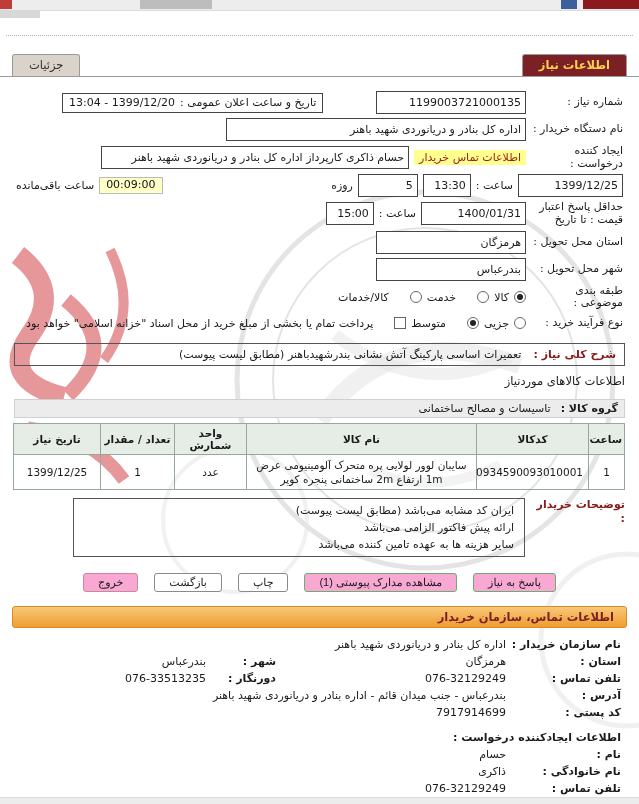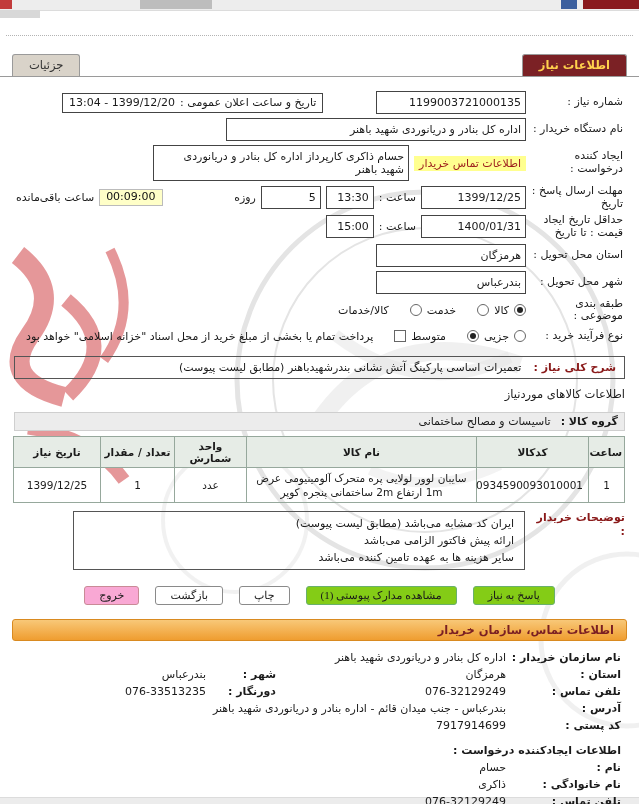--- a/index.html
+++ b/index.html
@@ -23,21 +23,21 @@
   .tab{padding:3px 16px 4px;font-size:11.5px;border:1px solid #9a9a9a;border-bottom:none;border-radius:3px 3px 0 0;cursor:default;}
   .tab.active{background:#7b2125;color:#ffd24d;font-weight:bold;}
   .tab.inactive{background:#d9d3c9;color:#333;}
 
   
   .form{padding:10px 2px 0;}
   .frow{display:flex;align-items:center;gap:5px;margin:4px 14px;font-size:11px;min-height:19px;}
   .lbl{flex:0 0 92px;line-height:1.15;}
   .inl{white-space:nowrap;}
   .ibox{border:1px solid #444;background:#fff;min-height:16px;padding:4px 4px;display:flex;align-items:center;font-size:11px;box-sizing:border-box;}
-  .w150{width:150px;}.w300{width:300px;}.w280{width:256px;}.w105{width:105px;}.w48{width:48px;}.w60{width:60px;}
+  .w150{width:150px;}.w300{width:300px;}.w280{width:308px;}.w105{width:105px;}.w48{width:48px;}.w60{width:60px;}
   .ltr{direction:ltr;unicode-bidi:isolate;}
   .announce{border:1px solid #444;padding:1px 6px;display:flex;gap:5px;align-items:center;margin-right:auto;margin-left:46px;height:16px;white-space:nowrap;}
   .ylw{background:#ffff8f;color:#9c1c1c;padding:1px 5px;white-space:nowrap;}
   .ylw-box{background:#ffffc8;border:1px solid #bbb;color:#111;padding:0 6px;height:15px;display:flex;align-items:flex-start;}
   .push-left{margin-right:auto;}
   .radio{width:10px;height:10px;border:1px solid #666;border-radius:50%;background:#fff;position:relative;flex:0 0 auto;}
   .radio.sel::after{content:"";position:absolute;inset:2px;background:#222;border-radius:50%;}
   .cbx{width:10px;height:10px;border:1px solid #666;background:#fff;flex:0 0 auto;}
   .optlbl{margin-left:16px;}
 
@@ -50,21 +50,21 @@
   .gtable{width:611px;margin:3px 14px;border-collapse:collapse;font-size:10.5px;table-layout:fixed;}
   .gtable th{background:#e6ece6;border:1px solid #96a89c;font-weight:bold;padding:3px 2px;}
   .gtable td{border:1px solid #96a89c;padding:3px 5px;text-align:center;vertical-align:middle;line-height:1.35;}
   .notesrow{display:flex;margin:8px 14px;gap:8px;align-items:flex-start;font-size:11px;}
   .notes-label{flex:0 0 92px;font-weight:bold;color:#8a1a1a;line-height:1.25;}
   .notesbox{border:1px solid #555;padding:3px 10px;line-height:1.55;width:430px;}
 
   
   .btnrow{display:flex;justify-content:center;gap:16px;margin:16px 0 6px;}
   .btn{border-radius:3px;padding:2px 14px;font-size:11px;border:1px solid #8a8a8a;background:#fff;color:#1a1a1a;cursor:default;white-space:nowrap;}
-  .btn.green{background:#84cc16;border-color:#69b06c;font-family:Liberation Serif, serif;}
+  .btn.green{background:#f9a8d4;border-color:#69b06c;}
   .btn.pink{background:#f9a8d4;border-color:#c98a96;}
 
   
   .obar{margin:14px 12px 10px;background:linear-gradient(#f8c878,#ef9d30);border:1px solid #d98a20;border-radius:3px;padding:3px 12px;font-weight:bold;color:#7a1f23;font-size:11.5px;}
   .crow{display:flex;margin:4px 18px;font-size:11px;align-items:center;}
   .c-l{flex:0 0 115px;font-weight:bold;}
   .c-v{flex:0 0 230px;}
   .c-v.wide{flex:1;}
   .c-l2{flex:0 0 70px;font-weight:bold;}
   .c-v2{flex:1;}
@@ -128,38 +128,37 @@
         <div class="ibox w300">اداره کل بنادر و دریانوردی شهید باهنر</div>
       </div>
 
       <div class="frow">
         <div class="lbl">ایجاد کننده درخواست :</div>
         <span class="ylw">اطلاعات تماس خریدار</span>
         <div class="ibox w280">حسام ذاکری کارپرداز اداره کل بنادر و دریانوردی شهید باهنر</div>
       </div>
 
       <div class="frow">
-        <div class="lbl">مهلت ارسال پاسخ : تاریخ</div>
         <div class="ibox w105">
             <span class="ltr">1399/12/25</span>
           </div>
         <span class="inl">ساعت :</span>
         <div class="ibox w48">
             <span class="ltr">13:30</span>
           </div>
         <div class="ibox w60">5</div>
         <span class="inl">روزه</span>
         <div class="ylw-box push-left">
             <span class="ltr">00:09:00</span>
           </div>
         <span class="inl">ساعت باقی‌مانده</span>
       </div>
 
       <div class="frow">
-        <div class="lbl">حداقل تاریخ ایجاد قیمت : تا تاریخ</div>
+        <div class="lbl">حداقل پاسخ اعتبار قیمت : تا تاریخ</div>
         <div class="ibox w105">
             <span class="ltr">1400/01/31</span>
           </div>
         <span class="inl">ساعت :</span>
         <div class="ibox w48">
             <span class="ltr">15:00</span>
           </div>
       </div>
 
       <div class="frow">

